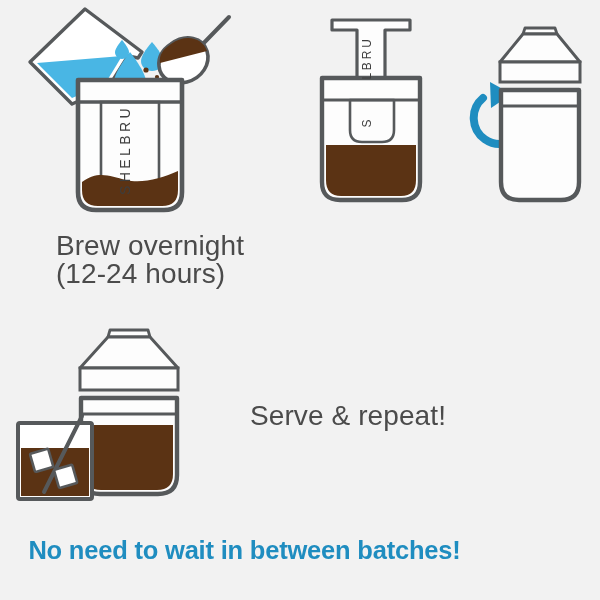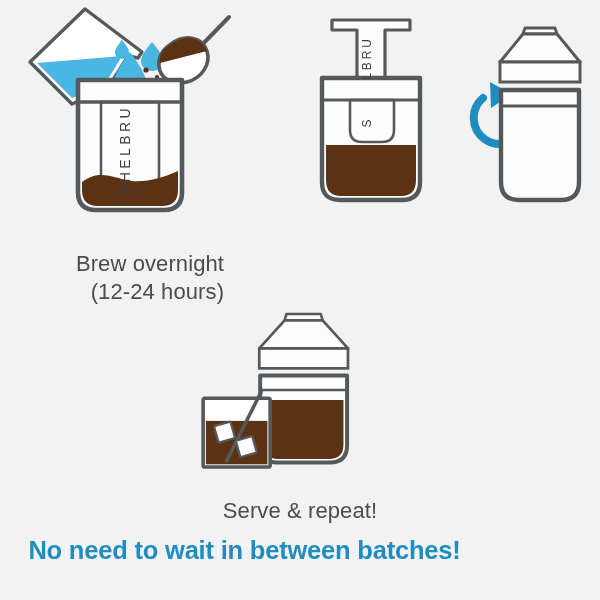--- a/index.html
+++ b/index.html
@@ -32,36 +32,36 @@
   .step {
     flex: 1 1 0;
     display: flex;
     flex-direction: column;
     align-items: center;
   }
   .step-art {
     display: block;
   }
   .step-caption {
-    text-align: right;
+    text-align: left;
     color: #4b4b4b;
-    font-size: 22px;
+    font-size: 28px;
     line-height: 28px;
     letter-spacing: 0.1px;
     white-space: pre-line;
-    margin-top: 20px;
+    margin-top: 2px;
   }
   .step-bottom {
     position: absolute;
     left: 0;
     top: 305px;
     width: 600px;
     height: 220px;
     display: flex;
-    flex-direction: column;
+    flex-direction: row;
     align-items: center;
   }
   .banner {
     position: absolute;
     left: 0;
     top: 536px;
     width: 489px;
     text-align: center;
     color: #1f8dc0;
     font-size: 25.5px;

